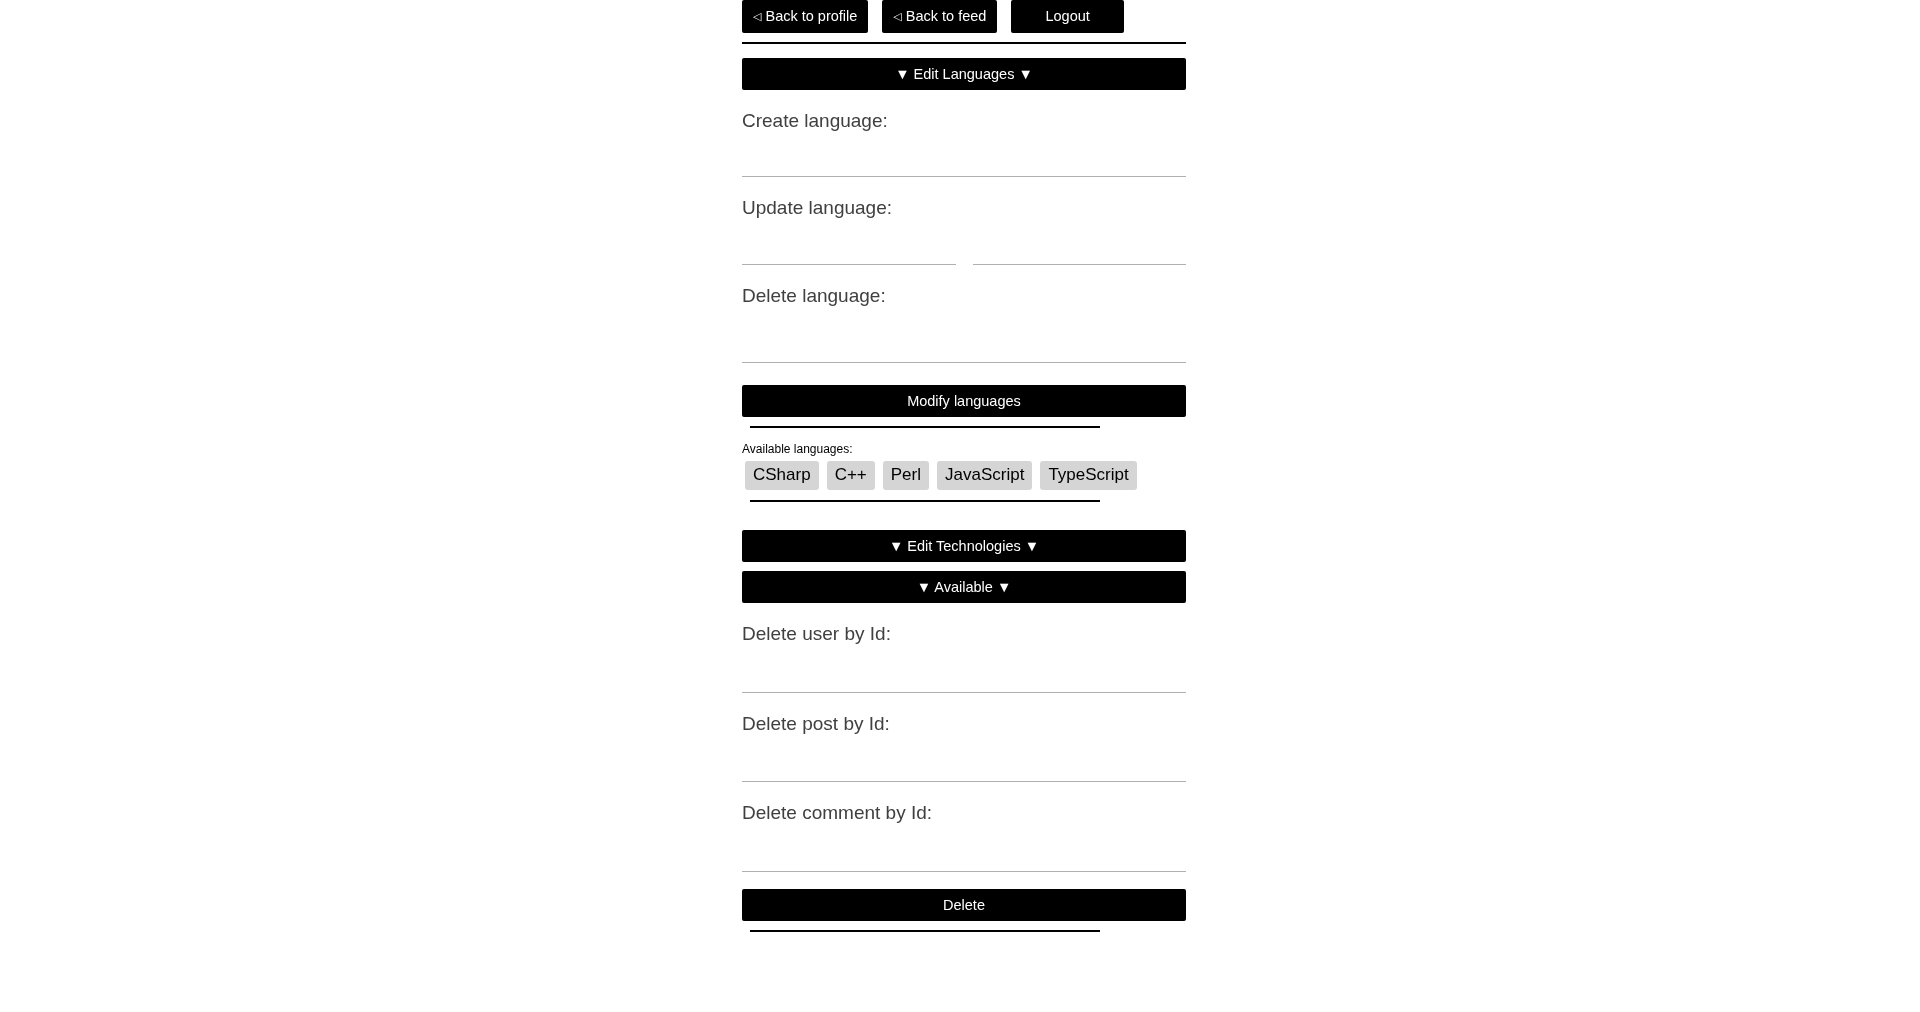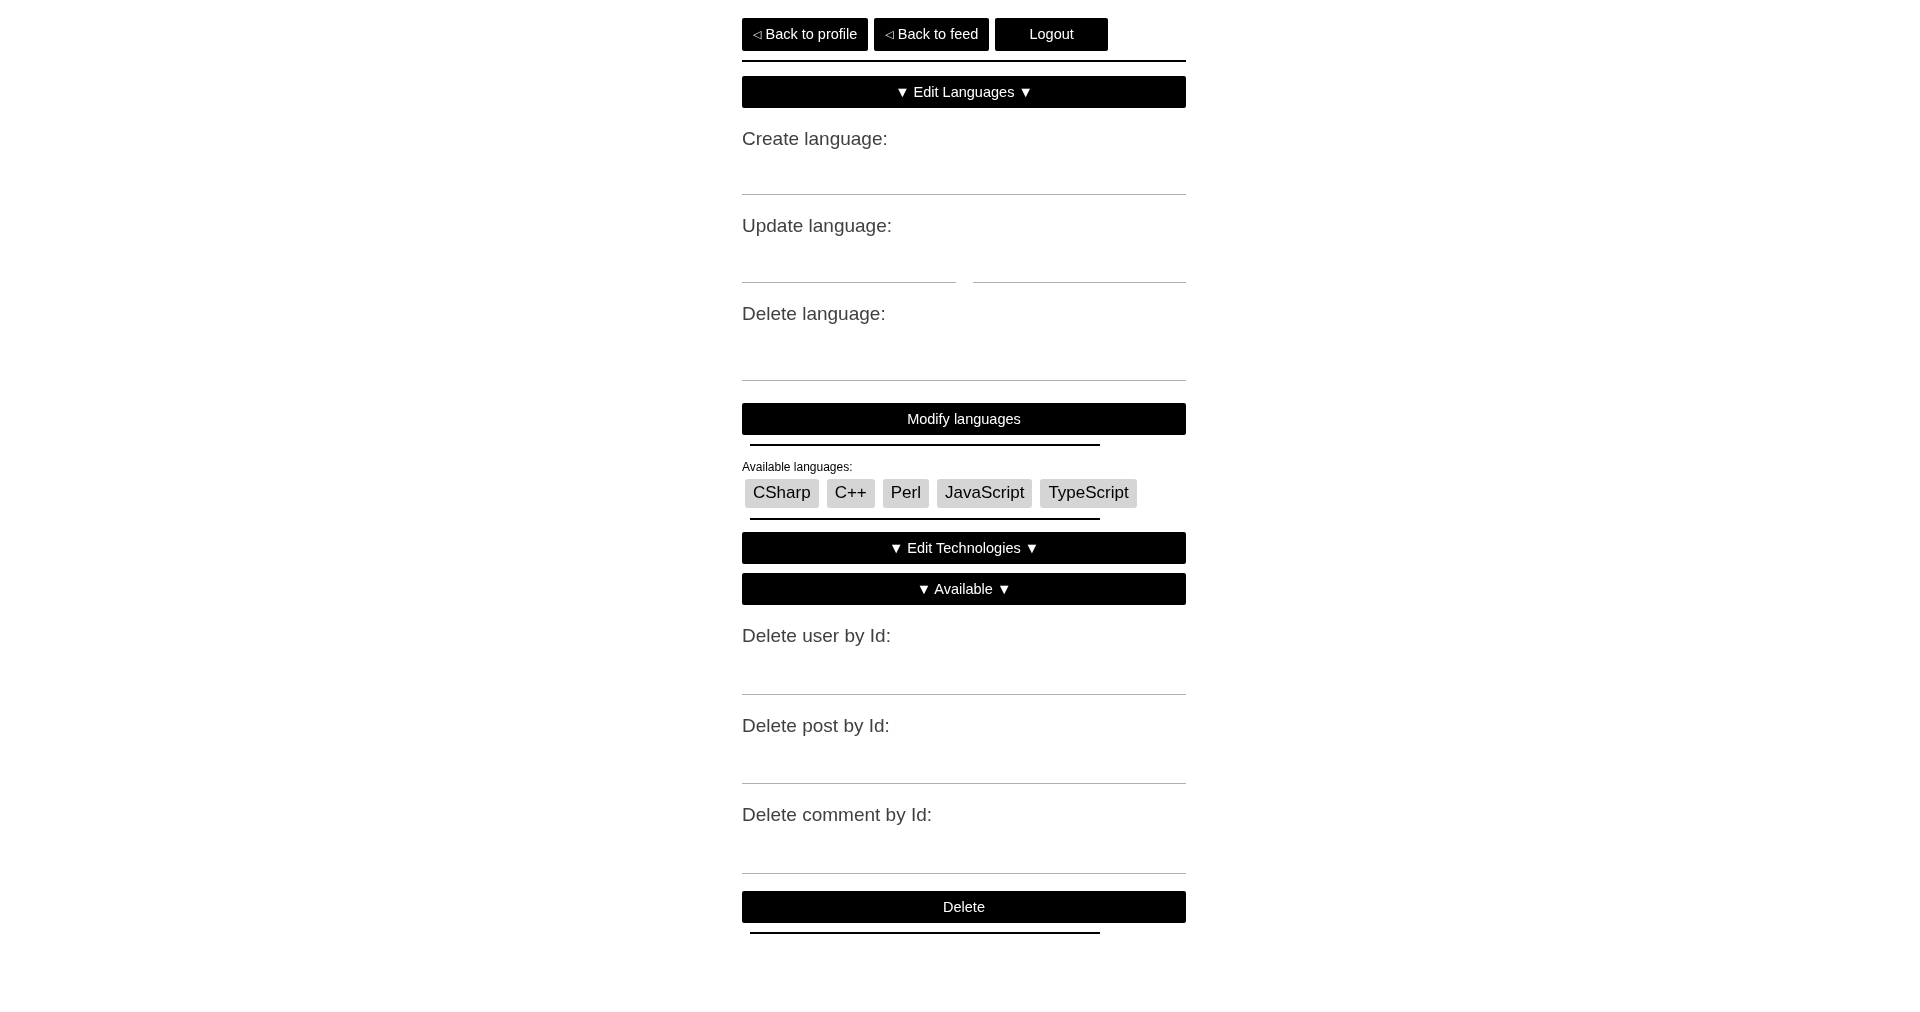--- a/index.html
+++ b/index.html
@@ -19,22 +19,21 @@
   .column {
     position: absolute;
     left: 742px;
     top: 0px;
     width: 444px;
   }
   
   .topnav {
     display: flex;
     align-items: center;
-    gap: 6px;
-    padding-top: 18px;
+    gap: 14px;
   }
   .btn {
     background: #000000;
     color: #ffffff;
     border: none;
     font-family: "Liberation Sans", sans-serif;
     font-size: 14.5px;
     line-height: 1;
     padding: 9px 12px;
     cursor: pointer;
@@ -170,21 +169,21 @@
     <div class="avail-label">Available languages:</div>
     <div class="chips">
       <span class="chip">CSharp</span>
       <span class="chip">C++</span>
       <span class="chip">Perl</span>
       <span class="chip">JavaScript</span>
       <span class="chip">TypeScript</span>
     </div>
     <hr class="rule-after-chips">
 
-    <button class="wide-btn" style="margin-top:12px;">▼ Edit Technologies ▼</button>
+    <button class="wide-btn" style="margin-top:28px;">▼ Edit Technologies ▼</button>
 
     <button class="wide-btn" style="margin-top:9px;">▼ Available ▼</button>
 
     <div class="field-label">Delete user by Id:</div>
     <input class="text-input" type="text" style="margin-top: 20px;" value="">
 
     <div class="field-label">Delete post by Id:</div>
     <input class="text-input" type="text" style="margin-top: 20px;" value="">
 
     <div class="field-label">Delete comment by Id:</div>

